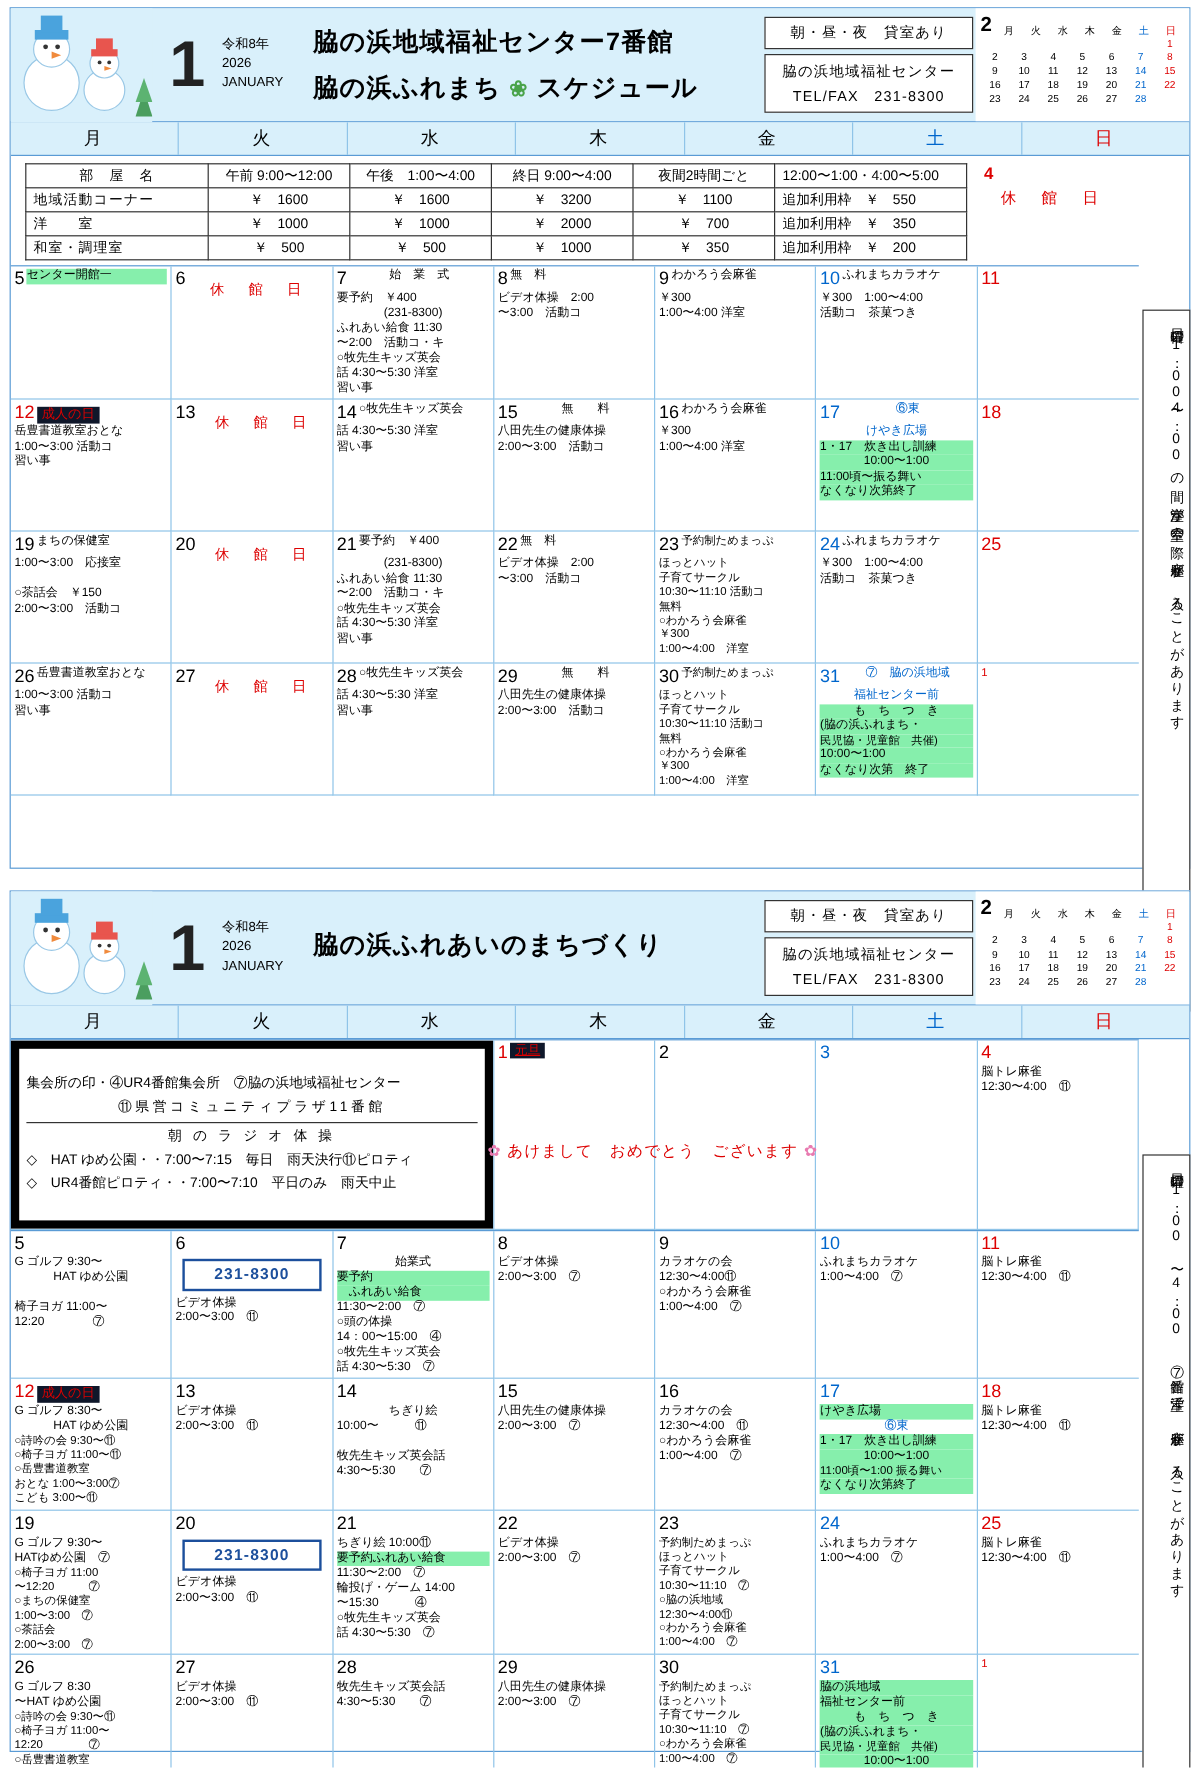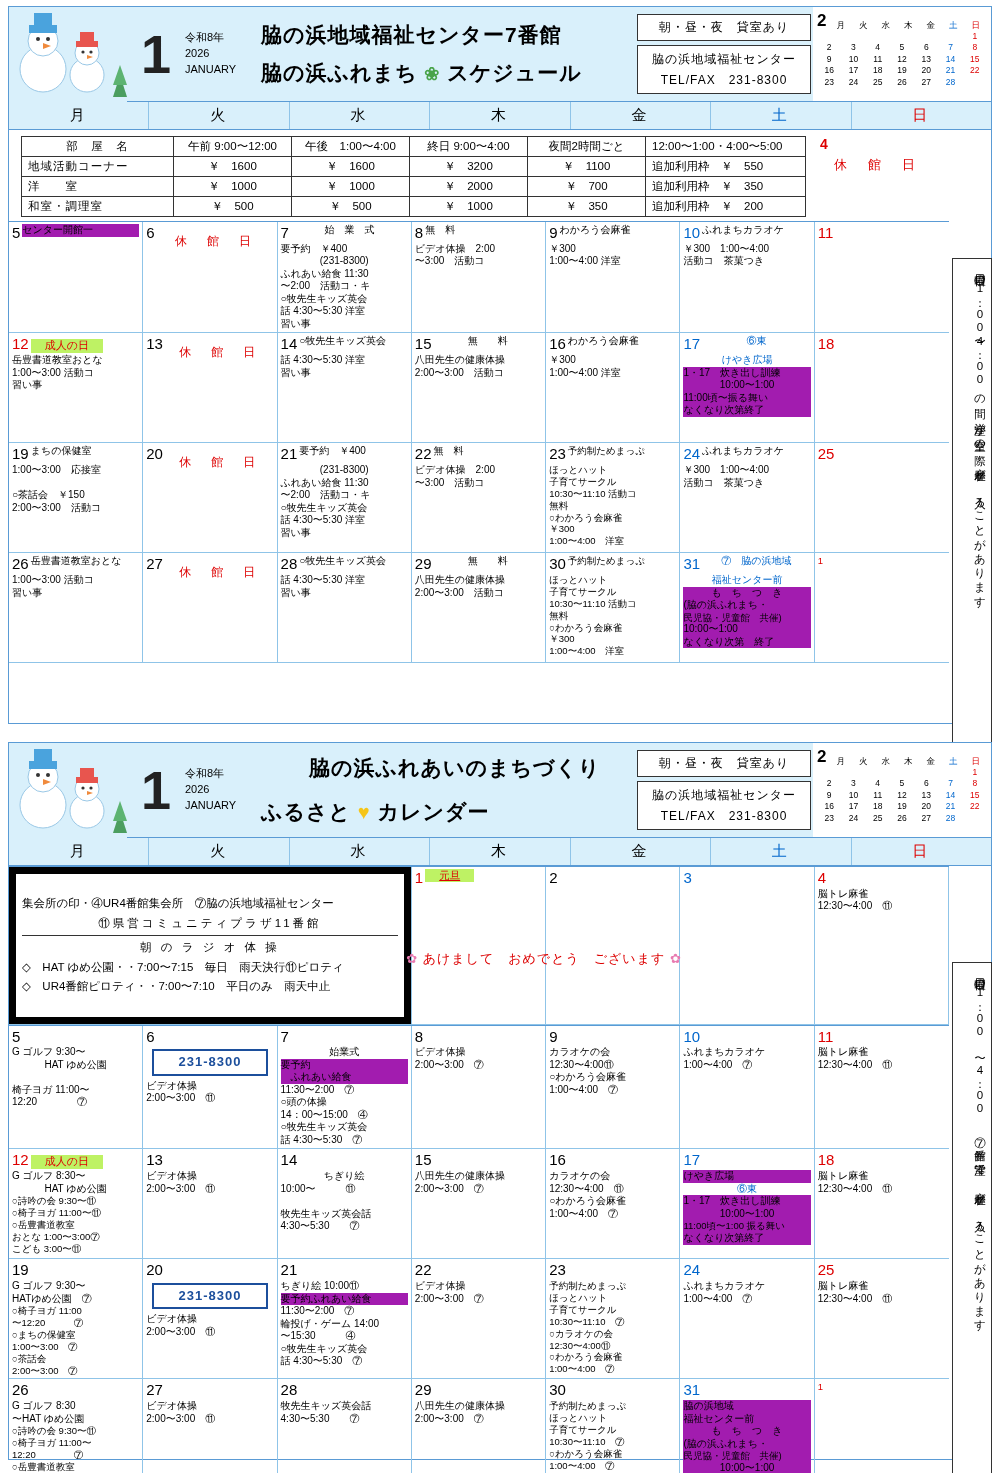--- a/index.html
+++ b/index.html
@@ -95,22 +95,22 @@
     position:relative;
     overflow:hidden;
     line-height:1.25;
     font-size:10.5px;
   }
   .cell:nth-child(7n) { border-right:none; }
   .dnum { font-size:15px; font-weight:normal; }
   .dnum.sun { color:#d00; }
   .dnum.sat { color:#06c; }
   .closed-lbl { color:#d00; letter-spacing:4px; font-size:12px; display:block; text-align:center; margin-top:10px;}
-  .hl { background:#a21caf; }
-  .mark-yellow { background:#bef264; padding:0 14px; }
+  .hl { background:#86efac; }
+  .mark-yellow { background:#0f172a; padding:0 4px; }
   .sm { font-size:10px; }
   .xs { font-size:9.5px; }
   .ctr { text-align:center; }
   .blue { color:#06c; }
   .rowtop { display:flex; align-items:flex-start; gap:2px; }
   .grow { flex:1; }
 
   
   .vnote {
     position:absolute; top:128px; right:-1px; width:40px; height:585px;
@@ -128,21 +128,21 @@
   }
   .infobox .ln { white-space:nowrap; }
   .infobox .ttl { text-align:center; letter-spacing:3px; }
   .greetrow { text-align:center; color:#d00; font-size:13px; padding-top:28px; letter-spacing:1px;}
   .phonebox {
     border:2px solid #1c4f9c; color:#1c4f9c; font-size:13px; font-weight:bold;
     text-align:center; padding:3px 4px; margin:3px 6px 4px 6px; letter-spacing:1px;
     background:#fff;
   }
   .legend-cell { grid-column: span 3; }
-  .hdr2 .t1 { margin-bottom:6px;margin-left:48px;}
+  .hdr2 .t1 { margin-bottom:6px;}
 </style>
 </head>
 <body>
 
 <div class="page">
 
   <div class="sheet one">
 
     <div class="hdr">
       <div class="hdr-snow">
@@ -571,25 +571,20 @@
         </svg>
       </div>
       <div class="hdr-month">1</div>
       <div class="hdr-year">
         <span>令和8年</span>
         <span>2026</span>
         <span>JANUARY</span>
       </div>
       <div class="hdr-title">
         <div class="t1">脇の浜ふれあいのまちづくり</div>
-        <div class="t2">
-          <span>ふるさと</span>
-          <span class="heart">♥</span>
-          <span>カレンダー</span>
-        </div>
       </div>
       <div class="hdr-box">
         <div class="bx">朝・昼・夜　貸室あり</div>
         <div class="bx two-line">
           <div>脇の浜地域福祉センター</div>
           <div>TEL/FAX　231-8300</div>
         </div>
       </div>
       <div class="mini">
         <div class="mtitle">
@@ -873,21 +868,21 @@
             <div class="sm">2:00〜3:00　⑦</div>
           </div>
           <div class="cell">
             <div class="rowtop">
               <span class="dnum">23</span>
             </div>
             <div class="xs">予約制ためまっぷ</div>
             <div class="xs">ほっとハット</div>
             <div class="xs">子育てサークル</div>
             <div class="xs">10:30〜11:10　⑦</div>
-            <div class="xs">○カラオケの会</div>
+            <div class="xs">○脇の浜地域</div>
             <div class="xs">12:30〜4:00⑪</div>
             <div class="xs">○わかろう会麻雀</div>
             <div class="xs">1:00〜4:00　⑦</div>
           </div>
           <div class="cell">
             <div class="rowtop">
               <span class="dnum sat">24</span>
             </div>
             <div class="sm">ふれまちカラオケ</div>
             <div class="sm">1:00〜4:00　⑦</div>

